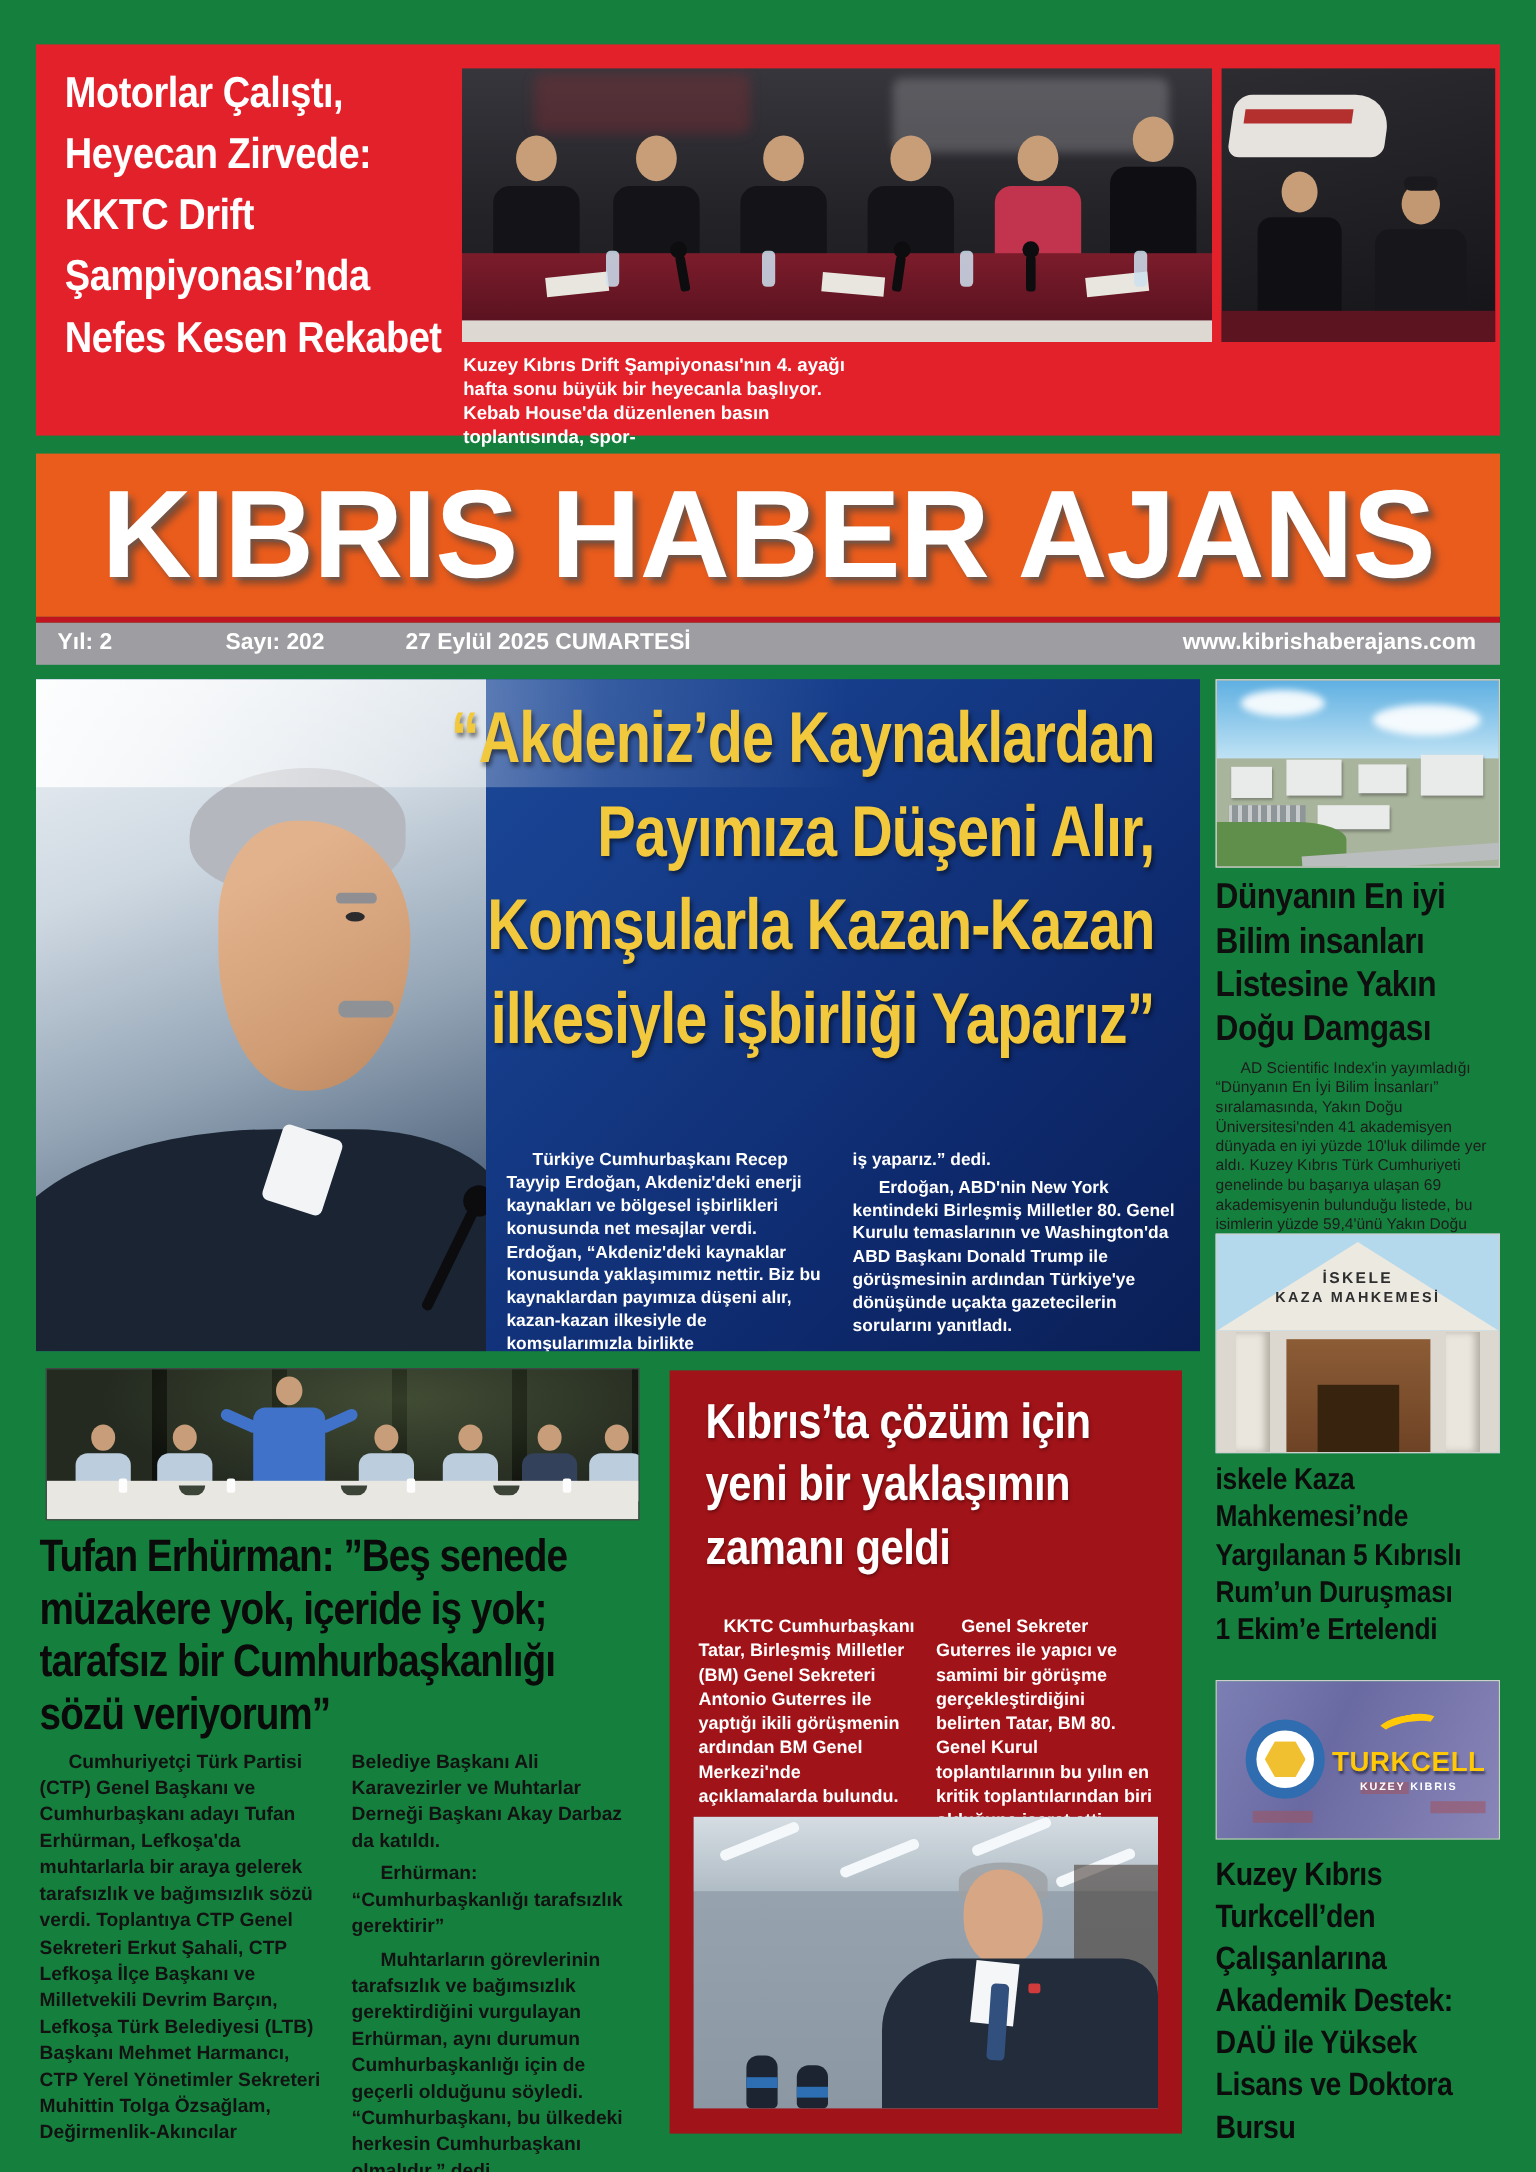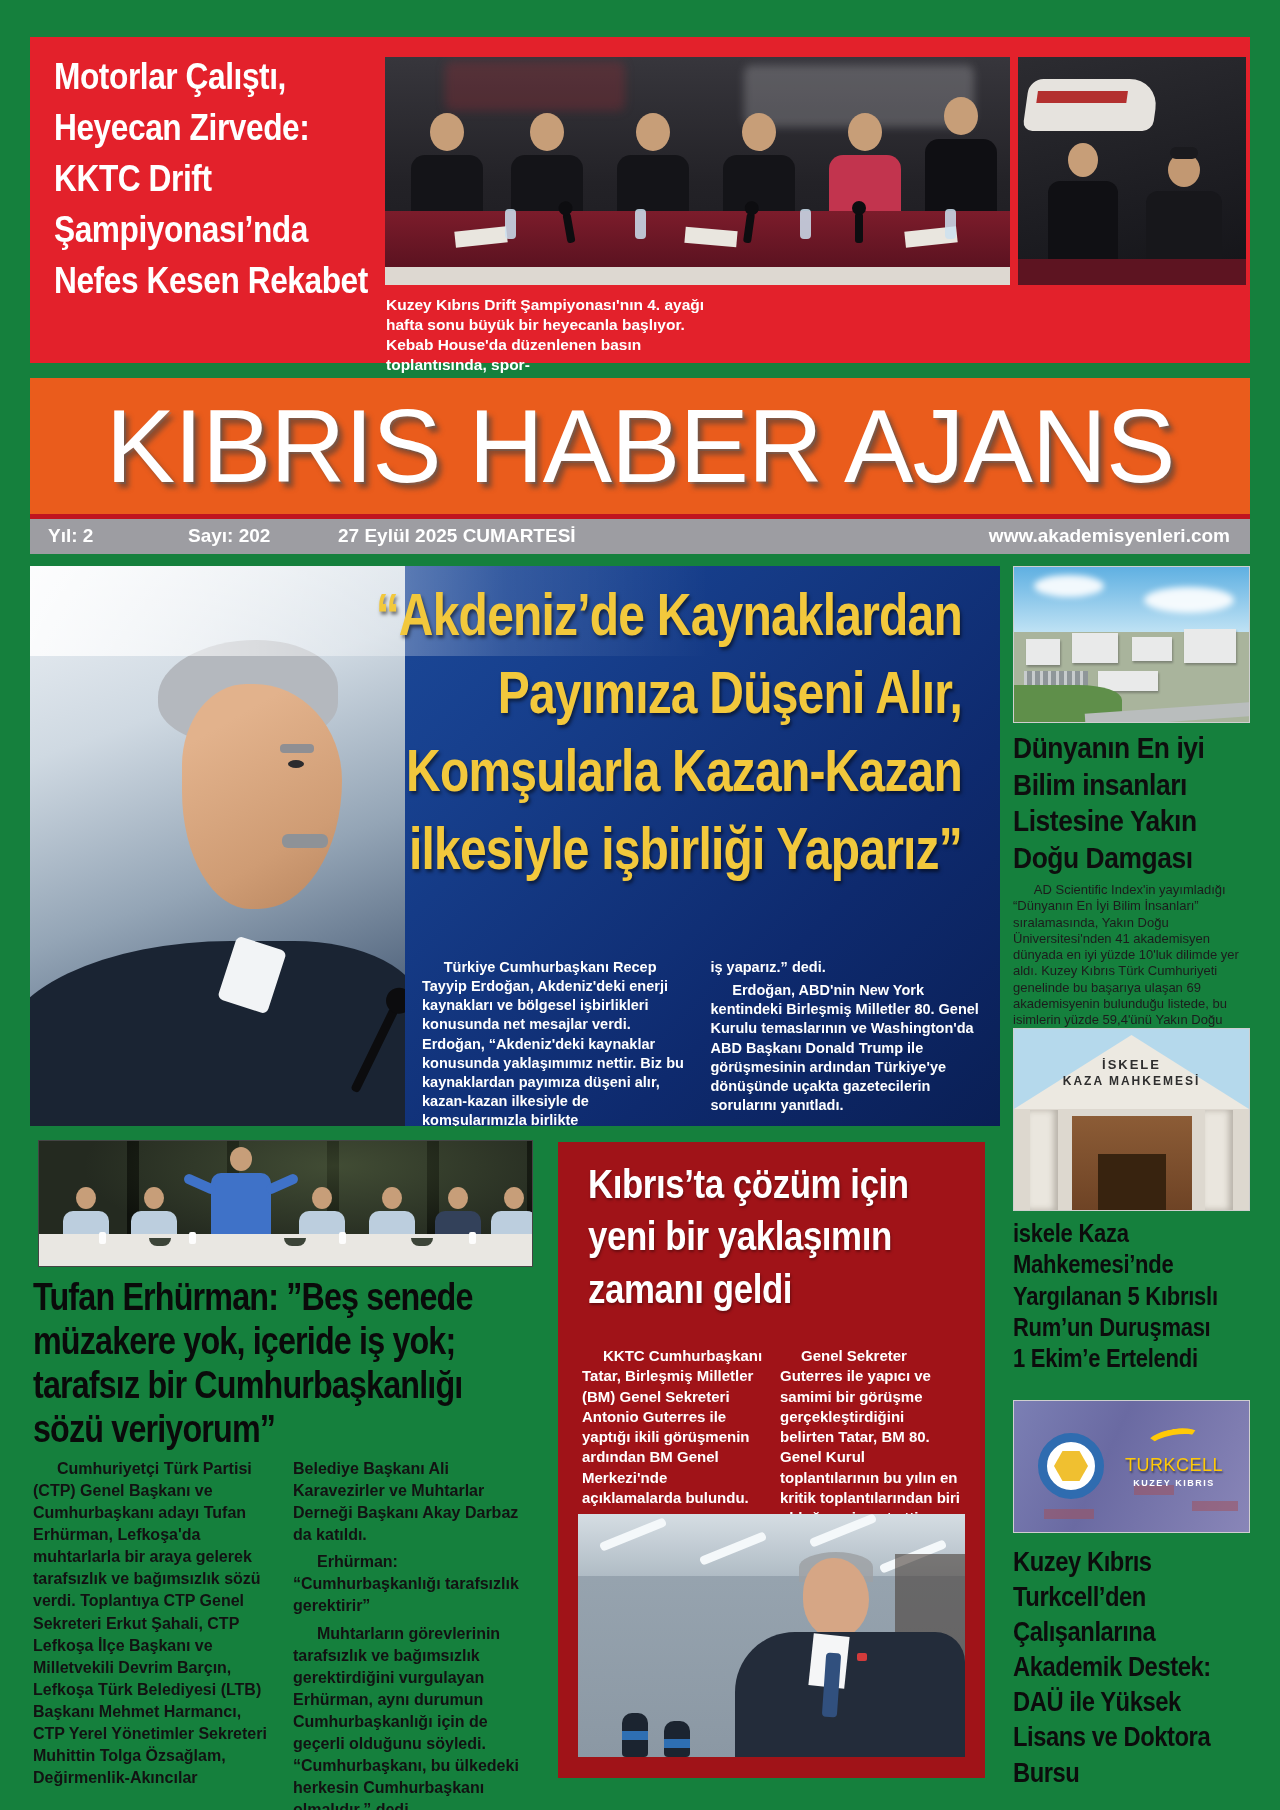--- a/index.html
+++ b/index.html
@@ -49,21 +49,21 @@
   .dr-man1 .bd{height:86px;margin-top:4px;background:#101014;border-radius:12px 12px 0 0;}
   .dr-man2{position:absolute;left:128px;top:96px;width:76px;}
   .dr-man2 .hd{width:32px;height:34px;background:#c29872;border-radius:50%;margin:0 auto;position:relative;}
   .dr-man2 .hd::before{content:"";position:absolute;top:-6px;left:2px;width:28px;height:12px;background:#1a1a1e;border-radius:6px;}
   .dr-man2 .bd{height:80px;margin-top:4px;background:#17171b;border-radius:12px 12px 0 0;}
   .dr-table{position:absolute;left:0;bottom:0;width:100%;height:26px;background:#5d1421;}
 
   
   .masthead{position:absolute;left:30px;top:378px;width:1220px;height:136px;background:#ea5c1c;
             display:flex;align-items:center;justify-content:center;overflow:hidden;}
-  .mh-title{color:#fff;font-size:104px;font-weight:400;letter-spacing:-1px;white-space:pre;
+  .mh-title{color:#fff;font-size:104px;font-weight:700;letter-spacing:-1px;white-space:pre;
             text-shadow:5px 6px 5px rgba(60,60,60,.55),2px 2px 0 rgba(130,130,130,.45);}
   .red-strip{position:absolute;left:30px;top:514px;width:1220px;height:5px;background:#c01420;}
   .info-bar{position:absolute;left:30px;top:519px;width:1220px;height:35px;background:#9d9da2;
             color:#fff;font-size:19px;font-weight:700;}
   .info-bar span{position:absolute;top:6px;}
   .ib-year{left:18px}.ib-issue{left:158px}.ib-date{left:308px}.ib-site{right:20px}
 
   
   .main-story{position:absolute;left:30px;top:566px;width:970px;height:560px;overflow:hidden;
               background:linear-gradient(135deg,#2356a8 0%,#17408e 40%,#0e2a6e 75%,#0a1f55 100%);}
@@ -145,21 +145,21 @@
   .tc-r1{left:120px;top:84px;width:40px;height:10px;}
   .tc-r2{left:178px;top:100px;width:46px;height:10px;}
   .tc-r3{left:30px;top:108px;width:50px;height:10px;}
   .tc-emblem{position:absolute;left:24px;top:32px;width:66px;height:66px;border-radius:50%;
              background:#fff;border:9px solid #2f6cb0;display:flex;align-items:center;justify-content:center;}
   .tc-hex{width:34px;height:30px;background:#f0c030;
           clip-path:polygon(25% 0,75% 0,100% 50%,75% 100%,25% 100%,0 50%);}
   .tc-logo{position:absolute;right:10px;top:28px;width:130px;text-align:center;}
   .tc-swirl{width:56px;height:24px;border:6px solid transparent;border-top:6px solid #ffc907;
             border-radius:50%;margin:0 auto 2px auto;transform:rotate(-10deg);}
-  .tc-word{color:#ffc907;font-size:18px;font-weight:400;letter-spacing:.5px;
+  .tc-word{color:#ffc907;font-size:23px;font-weight:700;letter-spacing:.5px;
            text-shadow:1px 2px 2px rgba(20,20,40,.6);}
   .tc-sub{color:#fff;font-size:9px;font-weight:700;letter-spacing:1.5px;margin-top:2px;}
   .turkcell-headline{position:absolute;left:1013px;top:1545px;width:300px;color:#0c0c0c;font-size:27px;
                      line-height:1.3;font-weight:800;letter-spacing:-.5px;white-space:pre;
                      transform:scaleX(.88);transform-origin:0 0;}
 
   
   .erh-photo{position:absolute;left:38px;top:1140px;width:495px;height:127px;overflow:hidden;
              border:1px solid #444;
              background:repeating-linear-gradient(90deg,#242a20 0 88px,#0e110c 88px 100px);}
@@ -292,21 +292,21 @@
   </div>
 
   <div class="masthead">
     <div class="mh-title">KIBRIS HABER AJANS</div>
   </div>
   <div class="red-strip"></div>
   <div class="info-bar">
     <span class="ib-year">Yıl: 2</span>
     <span class="ib-issue">Sayı: 202</span>
     <span class="ib-date">27 Eylül 2025 CUMARTESİ</span>
-    <span class="ib-site">www.akademisyenleri.com</span>
+    <span class="ib-site">www.kibrishaberajans.com</span>
   </div>
 
   <div class="main-story">
     <div class="ph-erdogan">
       <div class="erd-hair"></div>
       <div class="erd-face"></div>
       <div class="erd-brow"></div>
       <div class="erd-eye"></div>
       <div class="erd-mustache"></div>
       <div class="erd-suit"></div>

